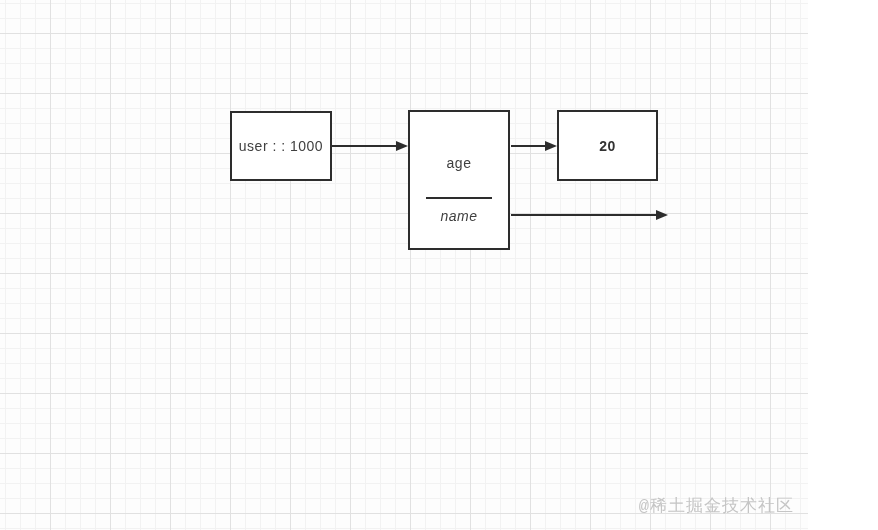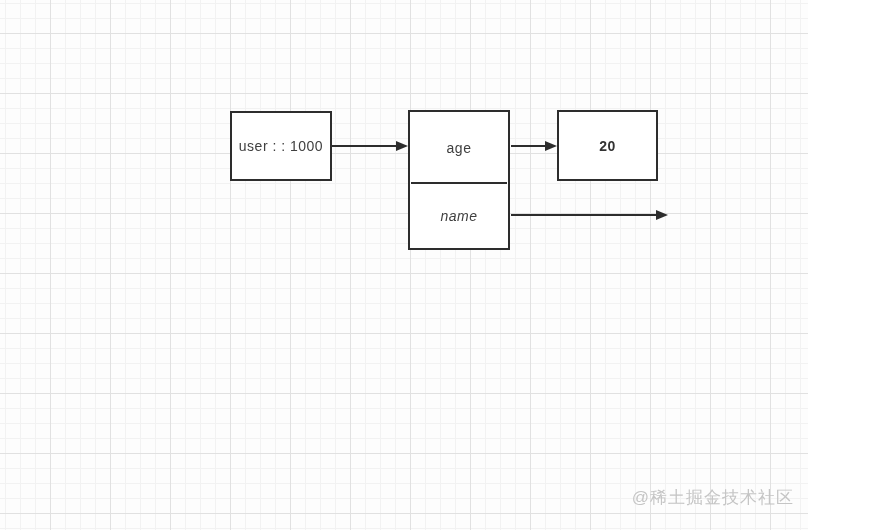--- a/index.html
+++ b/index.html
@@ -33,21 +33,21 @@
     display: flex;
     align-items: center;
     justify-content: center;
     font-size: 14px;
     color: #404040;
     text-align: center;
     letter-spacing: 0.5px;
   }
 
   .node--key   { left: 230px; top: 111px; width: 102px; height: 70px; }
-  .node--hash  { left: 408px; top: 110px; width: 102px; height: 140px; padding: 1px; flex-direction: column; align-items: stretch; justify-content: flex-start; }
+  .node--hash  { left: 408px; top: 110px; width: 102px; height: 140px; padding: 16px; flex-direction: column; align-items: stretch; justify-content: flex-start; }
   .hash-cell   { box-sizing: border-box; height: 70px; display: flex; align-items: center; justify-content: center; }
   .hash-cell--age { border-bottom: 2px solid #2d2d2d; height: 71px; }
   .hash-cell--name { flex: 1; font-style: italic; }
 
   .node--v20   { left: 557px; top: 110px; width: 101px; height: 71px; font-weight: 700; color: #333333; }
   .node--vzs   { left: 668px; top: 186px; width: 107px; height: 61px; font-weight: 700; color: #333333; }
 
   .arrow { position: absolute; }
   .arrow-line {
     position: absolute;
@@ -68,26 +68,27 @@
 
   .edge-age-v20  .arrow-line { left: 511px; top: 145px; width: 36px; }
   .edge-age-v20  .arrow-head { left: 545px; top: 141px; }
 
   .edge-name-vzs .arrow-line { left: 511px; top: 214px; width: 147px; }
   .edge-name-vzs .arrow-head { left: 656px; top: 210px; }
 
   .watermark {
     position: absolute;
     right: 14px;
-    bottom: 21px;
+    bottom: 13px;
     font-size: 17px;
     color: #c5c5c5;
     letter-spacing: 1px;
     user-select: none;
     white-space: nowrap;
+    font-family: Liberation Mono, monospace;
   }
 </style>
 </head>
 <body>
 
 <div class="canvas">
 
   <div class="node node--key">
     <span>user : : 1000</span>
   </div>

